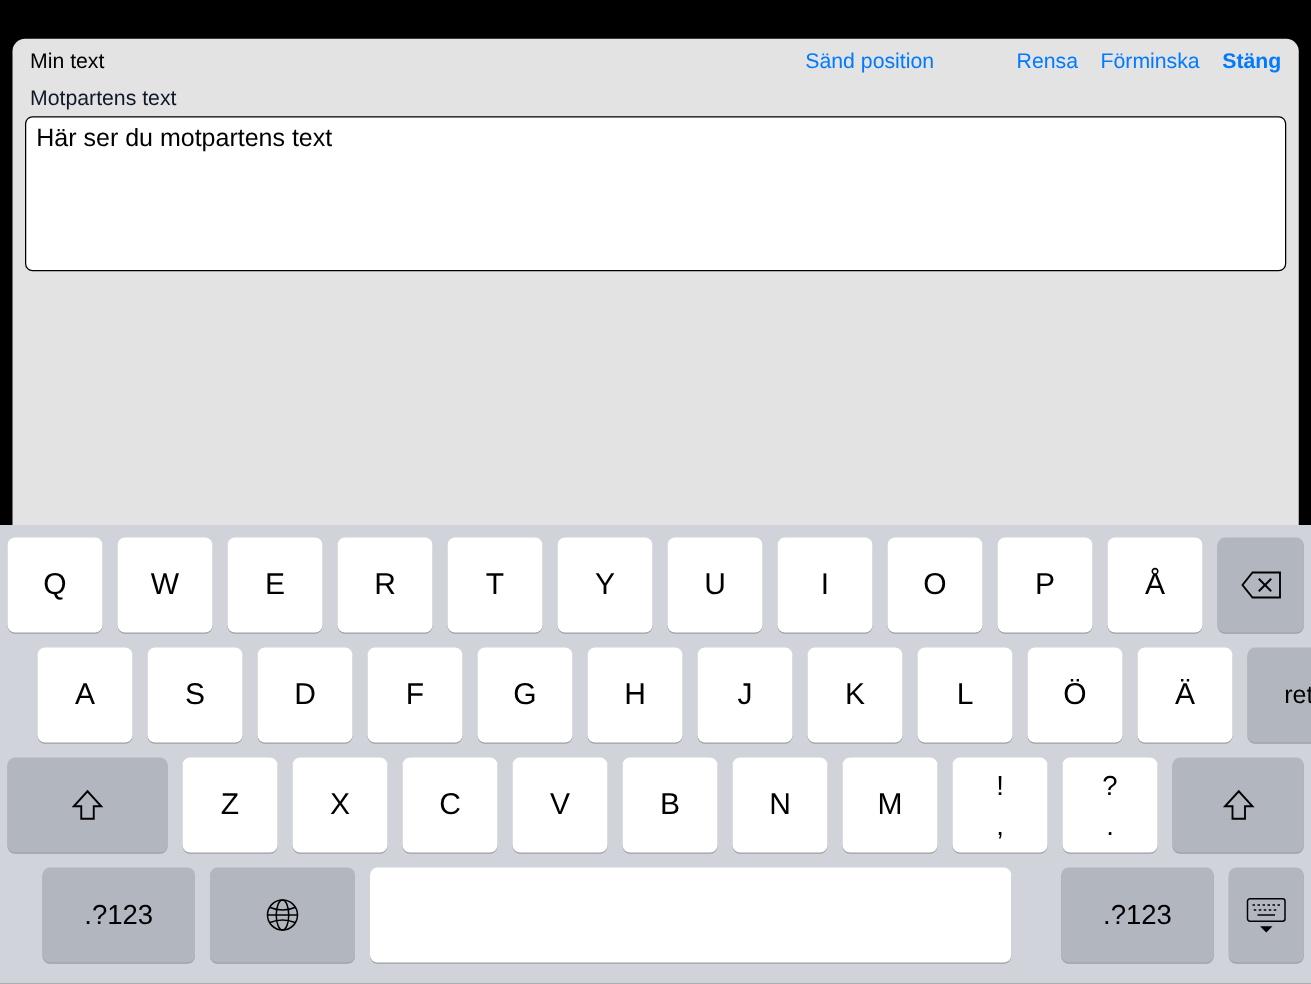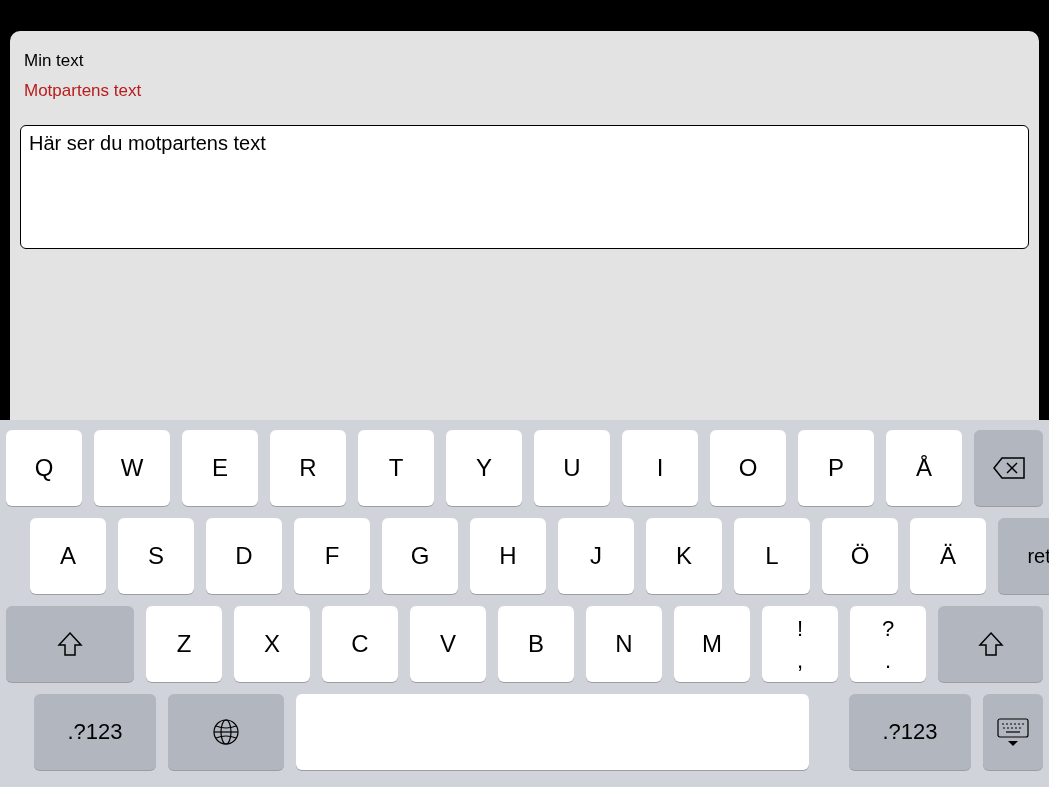--- a/index.html
+++ b/index.html
@@ -5,48 +5,48 @@
   * { box-sizing: border-box; margin: 0; padding: 0; }
   html, body { width: 1049px; height: 787px; font-family: -apple-system, "Helvetica Neue", Arial, sans-serif; overflow: hidden; }
   body { background: #000; }
 
   .app-panel {
     position: absolute;
     top: 31px; left: 10px; right: 10px;
     height: 468px;
     background: #e3e3e3;
     border-radius: 10px;
-    padding: 20px 10px 10px 10px;
+    padding: 8px 10px 10px 10px;
   }
   .top-bar {
     display: flex;
     justify-content: space-between;
     align-items: center;
     font-size: 17px;
     padding: 0 4px 10px 4px;
   }
   .top-title { color: #000; }
   .top-actions { display: flex; gap: 18px; }
   .top-actions .link { color: #007aff; cursor: pointer; }
   .top-actions .link.bold { font-weight: 600; }
   .top-actions .spacer { width: 30px; }
 
-  .field-label { font-size: 17px; color: #b91c1c; padding: 0 4px 4px 4px; }
+  .field-label { font-size: 17px; color: #0f172a; padding: 0 4px 4px 4px; }
   .text-box {
     background: #fff;
     border: 1.5px solid #000;
     border-radius: 6px;
     height: 124px;
     width: 100%;
     padding: 6px 8px;
     font-size: 20px;
     color: #000;
     margin-bottom: 18px;
   }
-  .text-box:last-of-type { margin-bottom: 0; margin-top: 20px; }
+  .text-box:last-of-type { margin-bottom: 0; }
 
   
   .keyboard {
     position: absolute;
     left: 0; right: 0; bottom: 0;
     height: 367px;
     background: #d0d3d9;
     padding: 10px 6px 8px 6px;
     display: flex;
     flex-direction: column;
@@ -80,20 +80,27 @@
   .w-hide { flex: 0 0 60px; }
 
   svg { display: block; }
 </style>
 </head>
 <body>
 
 <div class="app-panel">
   <div class="top-bar">
     <div class="top-title">Min text</div>
+    <div class="top-actions">
+      <span class="link">Sänd position</span>
+      <span class="spacer"></span>
+      <span class="link">Rensa</span>
+      <span class="link">Förminska</span>
+      <span class="link bold">Stäng</span>
+    </div>
   </div>
 
 
   <div class="field-label">Motpartens text</div>
   <div class="text-box">
     <span>Här ser du motpartens text</span>
   </div>
 </div>
 
 <div class="keyboard">

